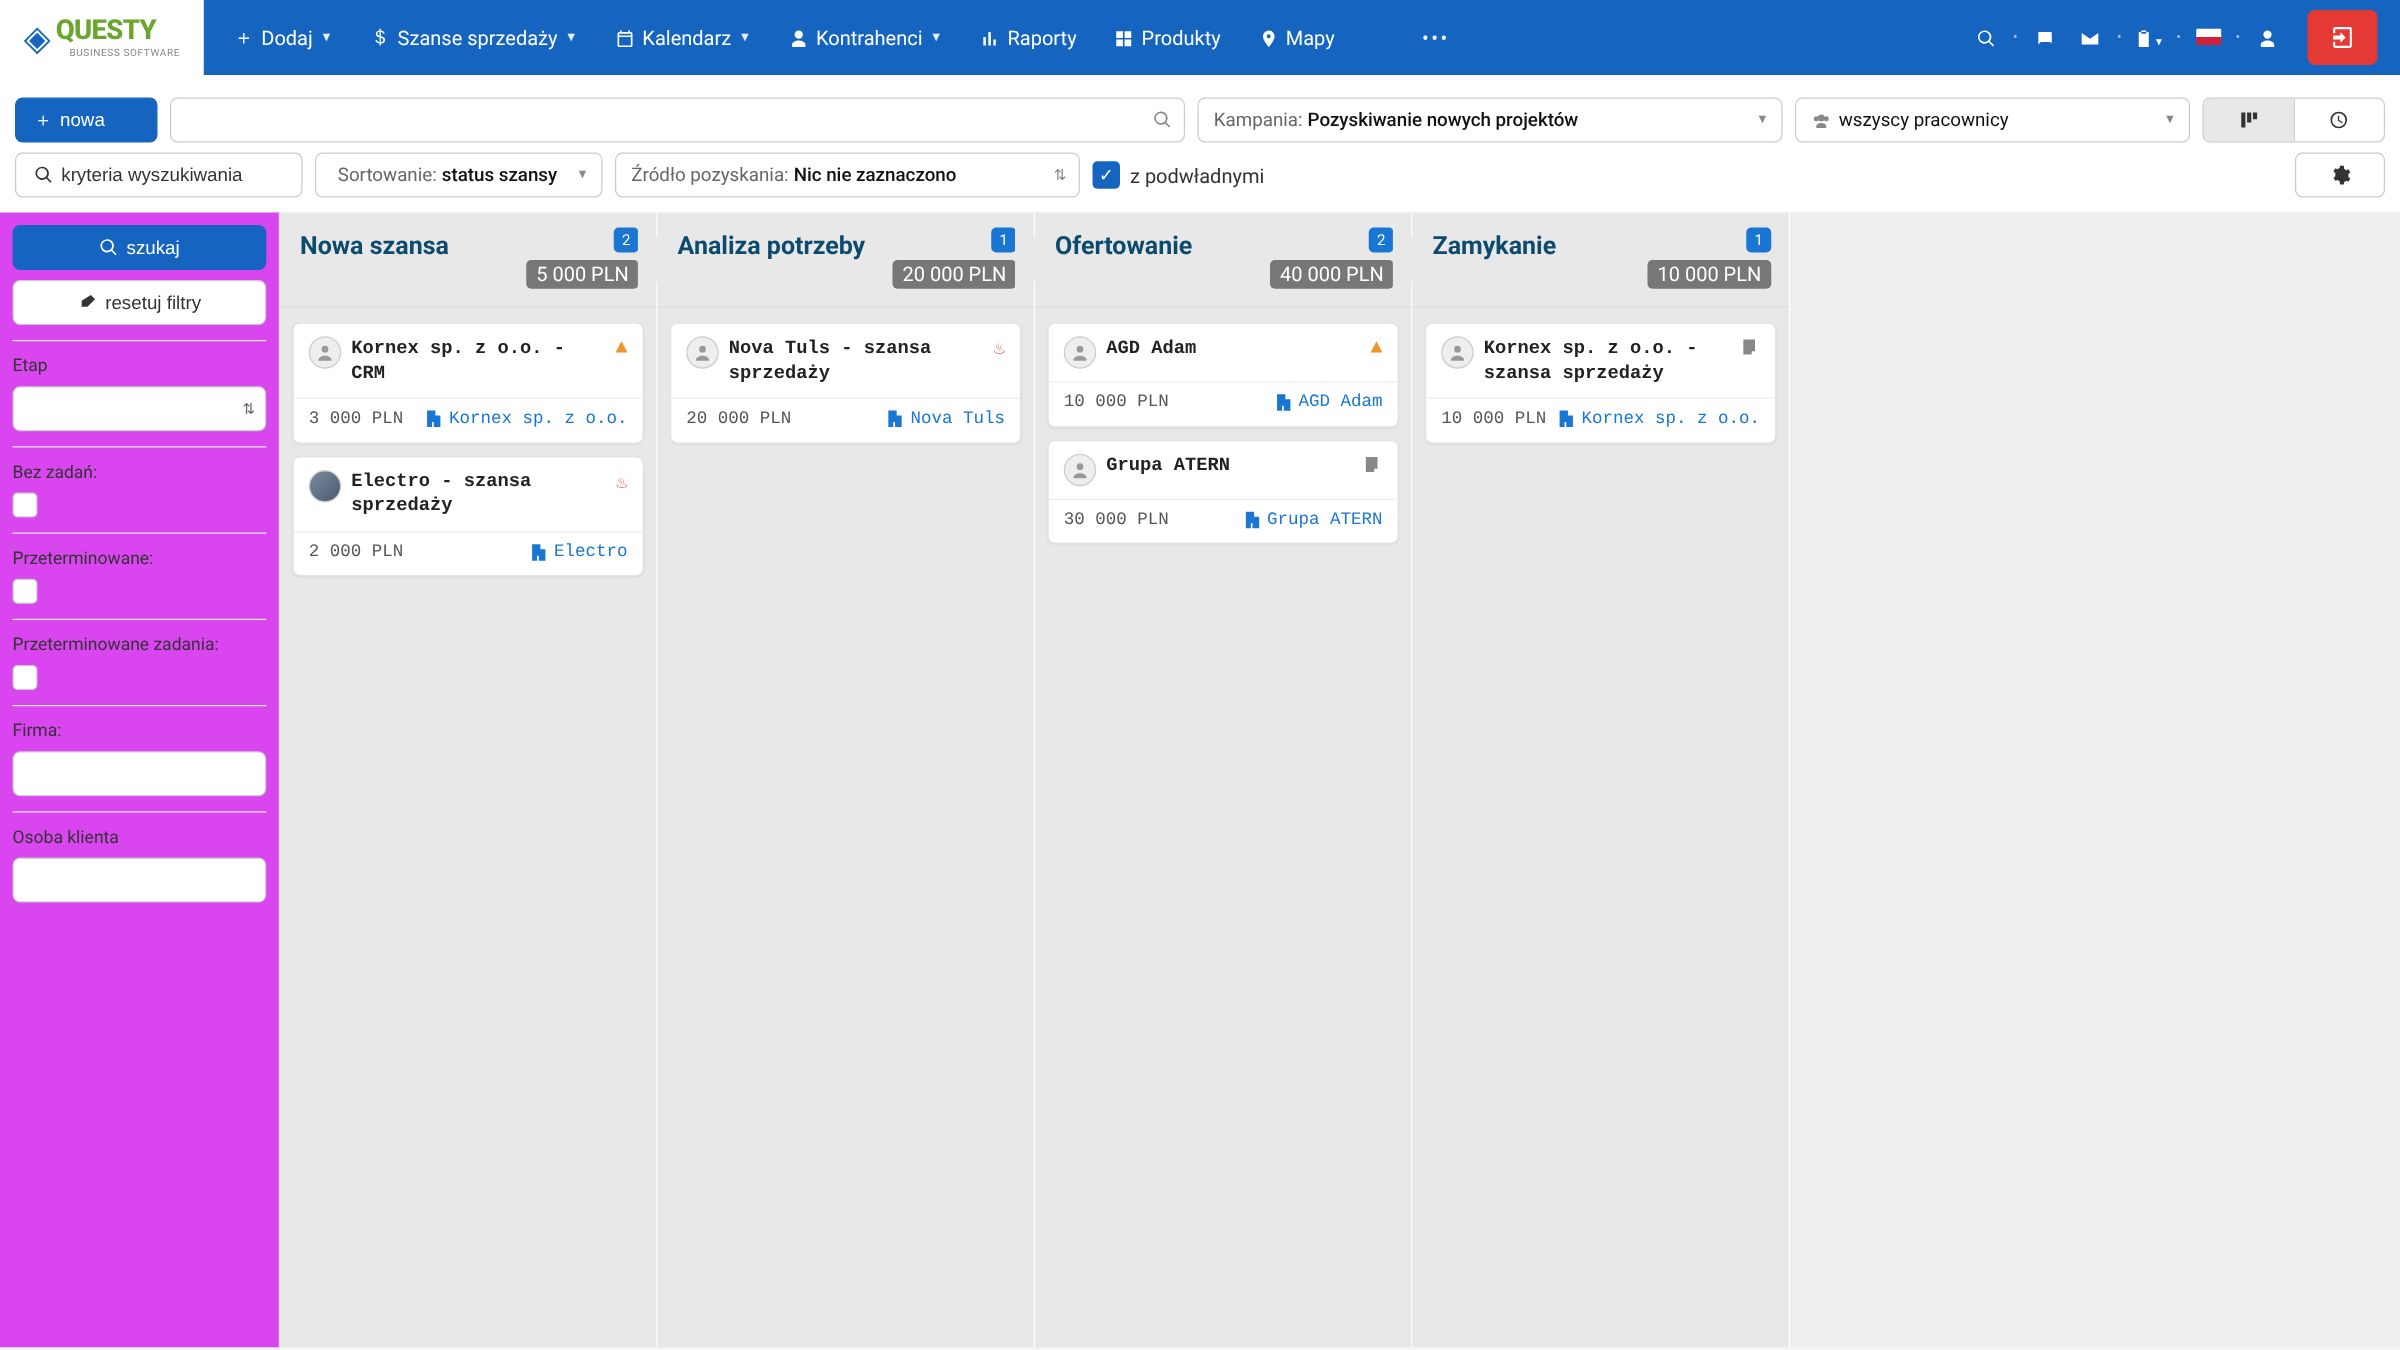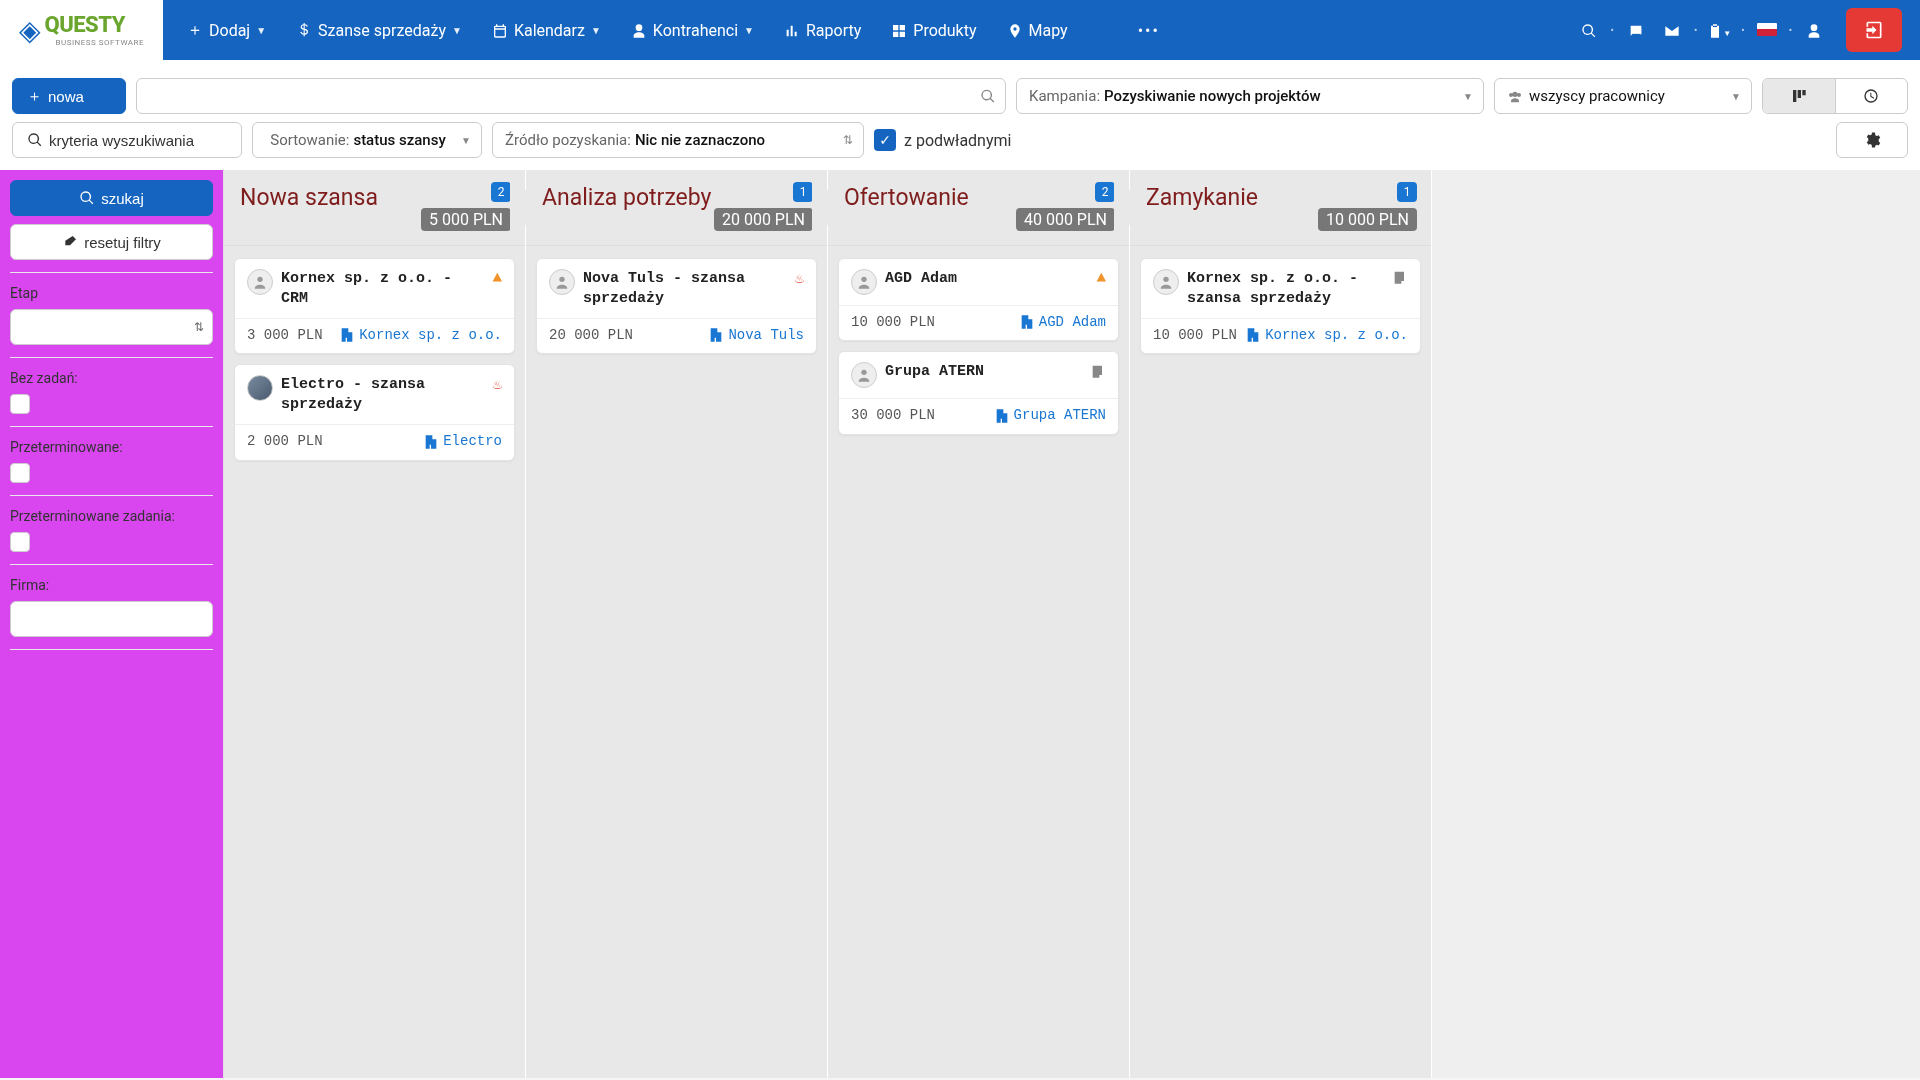--- a/index.html
+++ b/index.html
@@ -31,21 +31,21 @@
 .input-search { flex: 1; position: relative; }
 .input-search input { width: 100%; height: 36px; border: 1px solid #ccc; border-radius: 6px; padding: 0 34px 0 12px; font-size: 14px; }
 .input-search .mag { position: absolute; right: 10px; top: 50%; transform: translateY(-50%); color: #888; }
 .select-like { border: 1px solid #ccc; border-radius: 6px; height: 36px; display: flex; align-items: center; padding: 0 30px 0 12px; position: relative; background: #fff; cursor: pointer; font-size: 15px; }
 .select-like .arrow { position: absolute; right: 10px; top: 50%; transform: translateY(-50%); color: #888; font-size: 10px; }
 .select-like .label { color: #666; margin-right: 4px; }
 .select-like .val { color: #111; font-weight: 500; }
 .row1-c1 { width: 114px; }
 .row1-c2 { width: 348px; }
 .row1-c3 { width: 468px; }
-.row1-c4 { width: 258px; }
+.row1-c4 { width: 316px; }
 .row1-c5 { display: flex; border: 1px solid #ccc; border-radius: 6px; overflow: hidden; height: 36px; width: 146px; margin-left: auto;}
 .row1-c5 .seg { flex: 1; display: flex; align-items: center; justify-content: center; cursor: pointer; }
 .row1-c5 .seg.active { background: #e8e8e8; }
 .row1-c5 .seg + .seg { border-left: 1px solid #ccc; }
 .row2-c1 { width: 230px; }
 .row2-c2 { width: 230px; position: relative; }
 .row2-c3 { width: 372px; }
 .check-row { display: flex; align-items: center; gap: 8px; }
 .check { width: 22px; height: 22px; border-radius: 4px; background: #1565c0; display: flex; align-items: center; justify-content: center; color: #fff; font-size: 14px; cursor: pointer; }
 .gear-btn { margin-left: auto; width: 72px; }
@@ -60,21 +60,21 @@
 .sb-select .arrow { position: absolute; right: 8px; top: 50%; transform: translateY(-50%); color: #666; font-size: 12px; }
 .sb-check { width: 20px; height: 20px; border: 1px solid #ccc; border-radius: 4px; background: #fff; cursor: pointer; }
 .sb-input { width: 100%; border: 1px solid #ccc; border-radius: 6px; height: 36px; padding: 0 8px; }
 
 
 .board { flex: 1; display: flex; overflow-x: auto; background: #efefef; padding: 0; }
 .col { width: 302px; min-width: 302px; background: #e8e8e8; border-right: 1px solid #fff; display: flex; flex-direction: column; }
 .col-head { position: relative; padding: 14px 16px 10px; min-height: 76px; border-bottom: 1px solid #ddd; }
 .col-head::after { content: ""; position: absolute; right: -14px; top: 0; bottom: 0; width: 28px; background: #e8e8e8; clip-path: polygon(0 0, 100% 50%, 0 100%); z-index: 1; border-right:1px solid #ddd;}
 .col:last-child .col-head::after { display: none; }
-.col-title { font-size: 23px; color: #7f1d1d; font-weight: 400; }
+.col-title { font-size: 20px; color: #0c4a6e; font-weight: 700; }
 .col-badge { position: absolute; right: 14px; top: 12px; background: #1976d2; color: #fff; border-radius: 4px; min-width: 20px; height: 20px; display: flex; align-items: center; justify-content: center; font-size: 12px; padding: 0 4px; }
 .col-sum { position: absolute; right: 14px; top: 38px; background: #777; color: #fff; border-radius: 4px; padding: 2px 8px; font-size: 16px; }
 .col-body { padding: 12px 10px; display: flex; flex-direction: column; gap: 10px; overflow-y: auto; font-family: Liberation Mono, monospace; }
 
 .card { background: #fff; border: 1px solid #e3e3e3; border-radius: 6px; padding: 10px 12px; box-shadow: 0 1px 2px rgba(0,0,0,.05); cursor: pointer;}
 .card-top { display: flex; align-items: flex-start; gap: 8px; }
 .avatar { width: 26px; height: 26px; border-radius: 50%; background: #eee; border: 1px solid #ccc; flex-shrink: 0; display: flex; align-items: center; justify-content: center; color: #999; font-size: 14px; overflow:hidden;}
 .avatar.photo { background: linear-gradient(135deg,#7a8ba0,#4a5b70); }
 .card-title { font-weight: 700; font-size: 15px; flex: 1; line-height: 1.3; color: #222;}
 .card-icons { display: flex; gap: 4px; align-items: center; }
@@ -275,20 +275,24 @@
       <div class="sb-check"></div>
     </div>
     <div class="sb-section">
       <span class="sb-label">Przeterminowane zadania:</span>
       <div class="sb-check"></div>
     </div>
     <div class="sb-section">
       <span class="sb-label">Firma:</span>
       <input class="sb-input" type="text" style="">
     </div>
+    <div class="sb-section" style="border-bottom:none;">
+      <span class="sb-label">Osoba klienta</span>
+      <input class="sb-input" type="text" style="">
+    </div>
   </div>
 
   <div class="board" id="board">
       <div class="col">
     <div class="col-head">
       <div class="col-title">Nowa szansa</div>
       <div class="col-badge">2</div>
       <div class="col-sum">5 000 PLN</div>
     </div>
     <div class="col-body">

